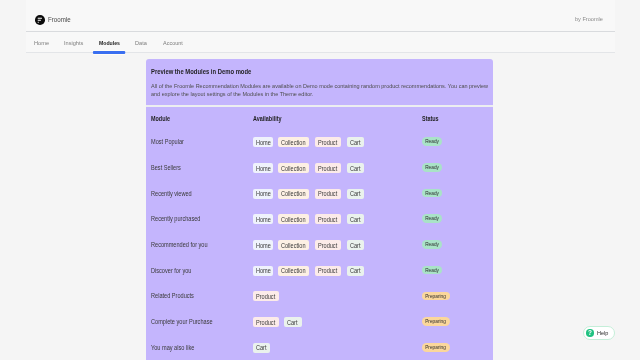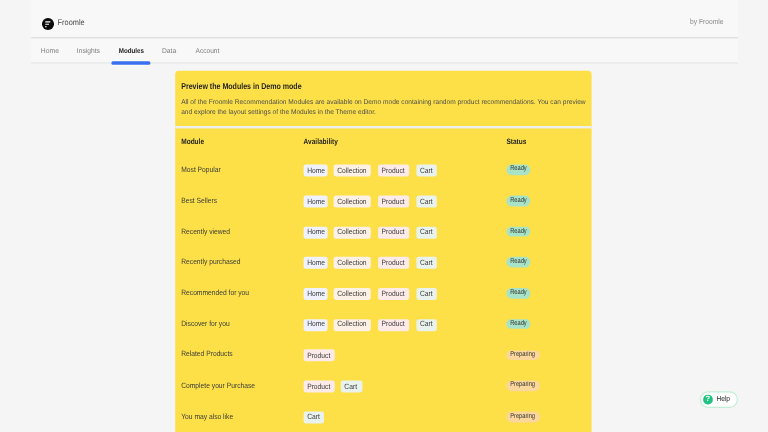--- a/index.html
+++ b/index.html
@@ -33,21 +33,21 @@
   .navitem { position:absolute; top:0; height:21px; padding-top:8px; white-space:nowrap;
              font-size:5.9px; color:#7d7d7d; cursor:pointer;
              transform:scaleX(0.973); transform-origin:left top; }
     .navitem.active { color:#222222; font-weight:bold; font-size:5.9px; transform:scaleX(0.905); }
   .navitem.active:before { content:""; position:absolute; left:-7px; right:-6.5px; top:17.9px; height:5.4px;
                            background:#fffdf6; border-radius:1.5px; }
   .navitem.active:after { content:""; position:absolute; left:-7px; right:-6.4px; top:18.9px; height:2.8px;
                           background:#3a6ff0; border-radius:1.3px; }
 
   
-  .card { position:absolute; left:146px; top:59px; width:347px; background:#fde047; border-radius:3px 3px 0 0; }
+  .card { position:absolute; left:146px; top:59px; width:347px; background:#c4b5fd; border-radius:3px 3px 0 0; }
   .card-head { padding:9px 3px 7.4px 5px; }
   .card-title { font-size:7.1px; font-weight:bold; color:#1f1f1f; line-height:9px; white-space:nowrap;
                transform:scaleX(0.829); transform-origin:left center; }
   .card-desc { margin-top:6px; font-size:5.7px; line-height:7.5px; color:#4d4d4d;
               width:353px; transform:scaleX(0.9673); transform-origin:left top; }
   .divider { height:1.6px; background:#eceef0; }
 
   
   .table { padding:0 5px; }
   .thead { display:flex; height:21.9px; align-items:flex-end; padding-bottom:6.95px; }

